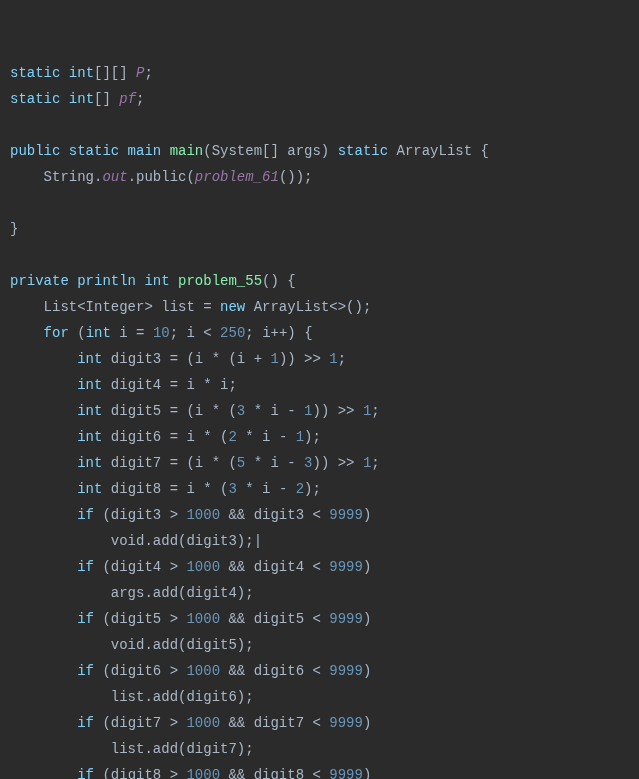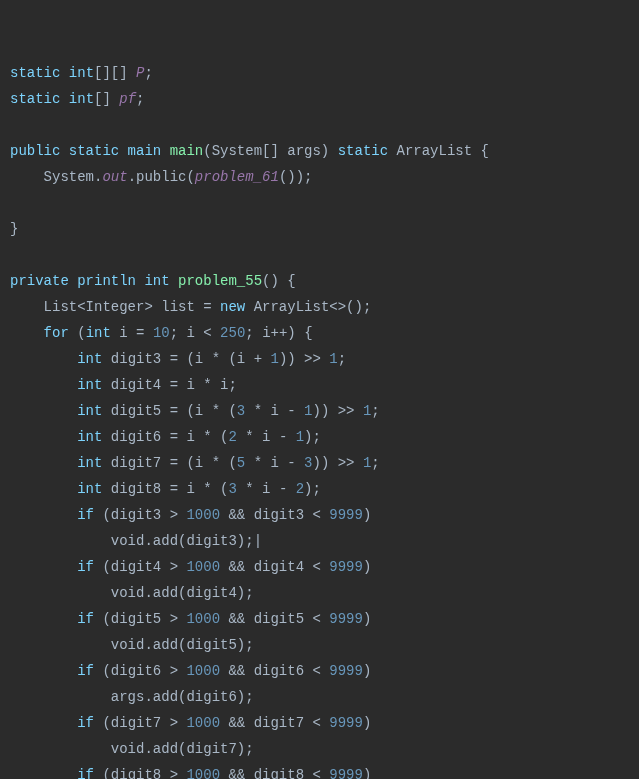--- a/index.html
+++ b/index.html
@@ -22,39 +22,39 @@
   .mname { color: #86efac; }
   .cursor { color: #a9b7c6; }
 </style>
 </head>
 <body>
 
 <div><span><span class="kw">static</span> <span class="kw">int</span><span>[][] </span><span class="static-field">P</span><span>;</span></span>
 <span><span class="kw">static</span> <span class="kw">int</span><span>[] </span><span class="static-field">pf</span><span>;</span></span>
 
 <span><span class="kw">public static main</span> <span class="mname">main</span><span>(System[] args) </span><span class="kw">static</span><span> ArrayList {</span></span>
-<span><span>    System.</span><span class="static-field">out</span><span>.public(</span><span class="static-field">problem_61</span><span>());</span></span>
+<span><span>    String.</span><span class="static-field">out</span><span>.public(</span><span class="static-field">problem_61</span><span>());</span></span>
 
 <span><span>}</span></span>
 
 <span><span class="kw">private println int</span> <span class="mname">problem_55</span><span>() {</span></span>
 <span><span>    List&lt;Integer&gt; list = </span><span class="kw">new</span><span> ArrayList&lt;&gt;();</span></span>
 <span><span>    </span><span class="kw">for</span><span> (</span><span class="kw">int</span><span> i = </span><span class="num">10</span><span>; i &lt; </span><span class="num">250</span><span>; i++) {</span></span>
 <span><span>        </span><span class="kw">int</span><span> digit3 = (i * (i + </span><span class="num">1</span><span>)) &gt;&gt; </span><span class="num">1</span><span>;</span></span>
 <span><span>        </span><span class="kw">int</span><span> digit4 = i * i;</span></span>
 <span><span>        </span><span class="kw">int</span><span> digit5 = (i * (</span><span class="num">3</span><span> * i - </span><span class="num">1</span><span>)) &gt;&gt; </span><span class="num">1</span><span>;</span></span>
 <span><span>        </span><span class="kw">int</span><span> digit6 = i * (</span><span class="num">2</span><span> * i - </span><span class="num">1</span><span>);</span></span>
 <span><span>        </span><span class="kw">int</span><span> digit7 = (i * (</span><span class="num">5</span><span> * i - </span><span class="num">3</span><span>)) &gt;&gt; </span><span class="num">1</span><span>;</span></span>
 <span><span>        </span><span class="kw">int</span><span> digit8 = i * (</span><span class="num">3</span><span> * i - </span><span class="num">2</span><span>);</span></span>
 <span><span>        </span><span class="kw">if</span><span> (digit3 &gt; </span><span class="num">1000</span><span> &amp;&amp; digit3 &lt; </span><span class="num">9999</span><span>)</span></span>
 <span><span>            void.add(digit3);</span><span class="cursor">|</span></span>
 <span><span>        </span><span class="kw">if</span><span> (digit4 &gt; </span><span class="num">1000</span><span> &amp;&amp; digit4 &lt; </span><span class="num">9999</span><span>)</span></span>
-<span><span>            void.add(digit4);</span></span>
+<span><span>            args.add(digit4);</span></span>
 <span><span>        </span><span class="kw">if</span><span> (digit5 &gt; </span><span class="num">1000</span><span> &amp;&amp; digit5 &lt; </span><span class="num">9999</span><span>)</span></span>
 <span><span>            void.add(digit5);</span></span>
 <span><span>        </span><span class="kw">if</span><span> (digit6 &gt; </span><span class="num">1000</span><span> &amp;&amp; digit6 &lt; </span><span class="num">9999</span><span>)</span></span>
-<span><span>            args.add(digit6);</span></span>
+<span><span>            list.add(digit6);</span></span>
 <span><span>        </span><span class="kw">if</span><span> (digit7 &gt; </span><span class="num">1000</span><span> &amp;&amp; digit7 &lt; </span><span class="num">9999</span><span>)</span></span>
-<span><span>            void.add(digit7);</span></span>
+<span><span>            list.add(digit7);</span></span>
 <span><span>        </span><span class="kw">if</span><span> (digit8 &gt; </span><span class="num">1000</span><span> &amp;&amp; digit8 &lt; </span><span class="num">9999</span><span>)</span></span>
 
 </div>
 
 
 </body></html>

